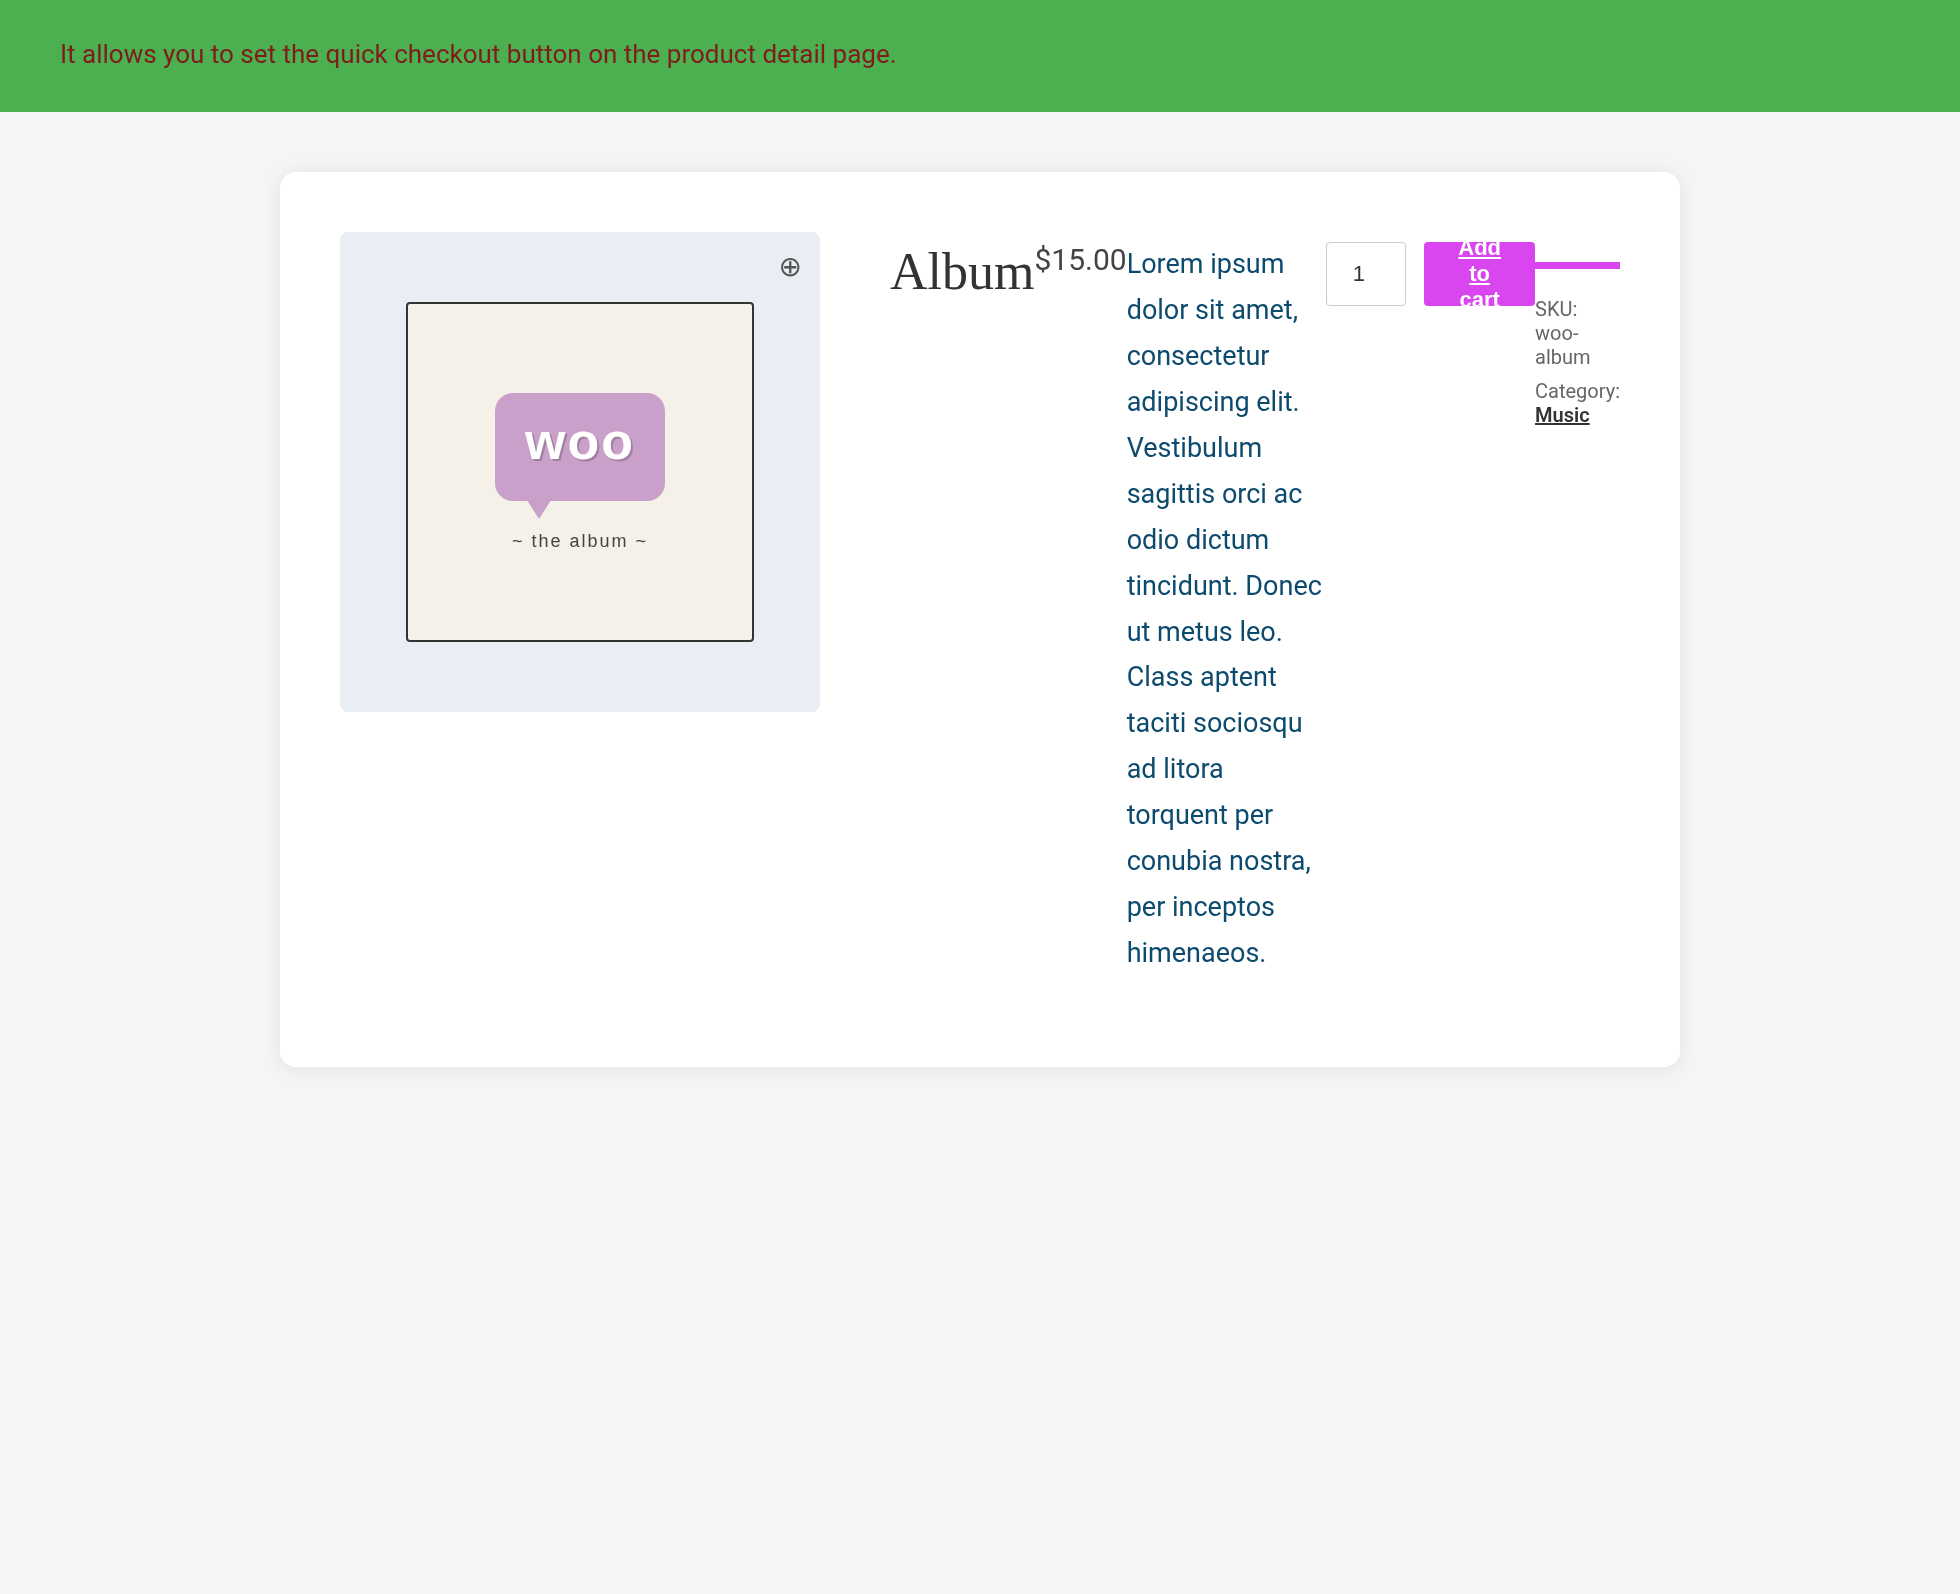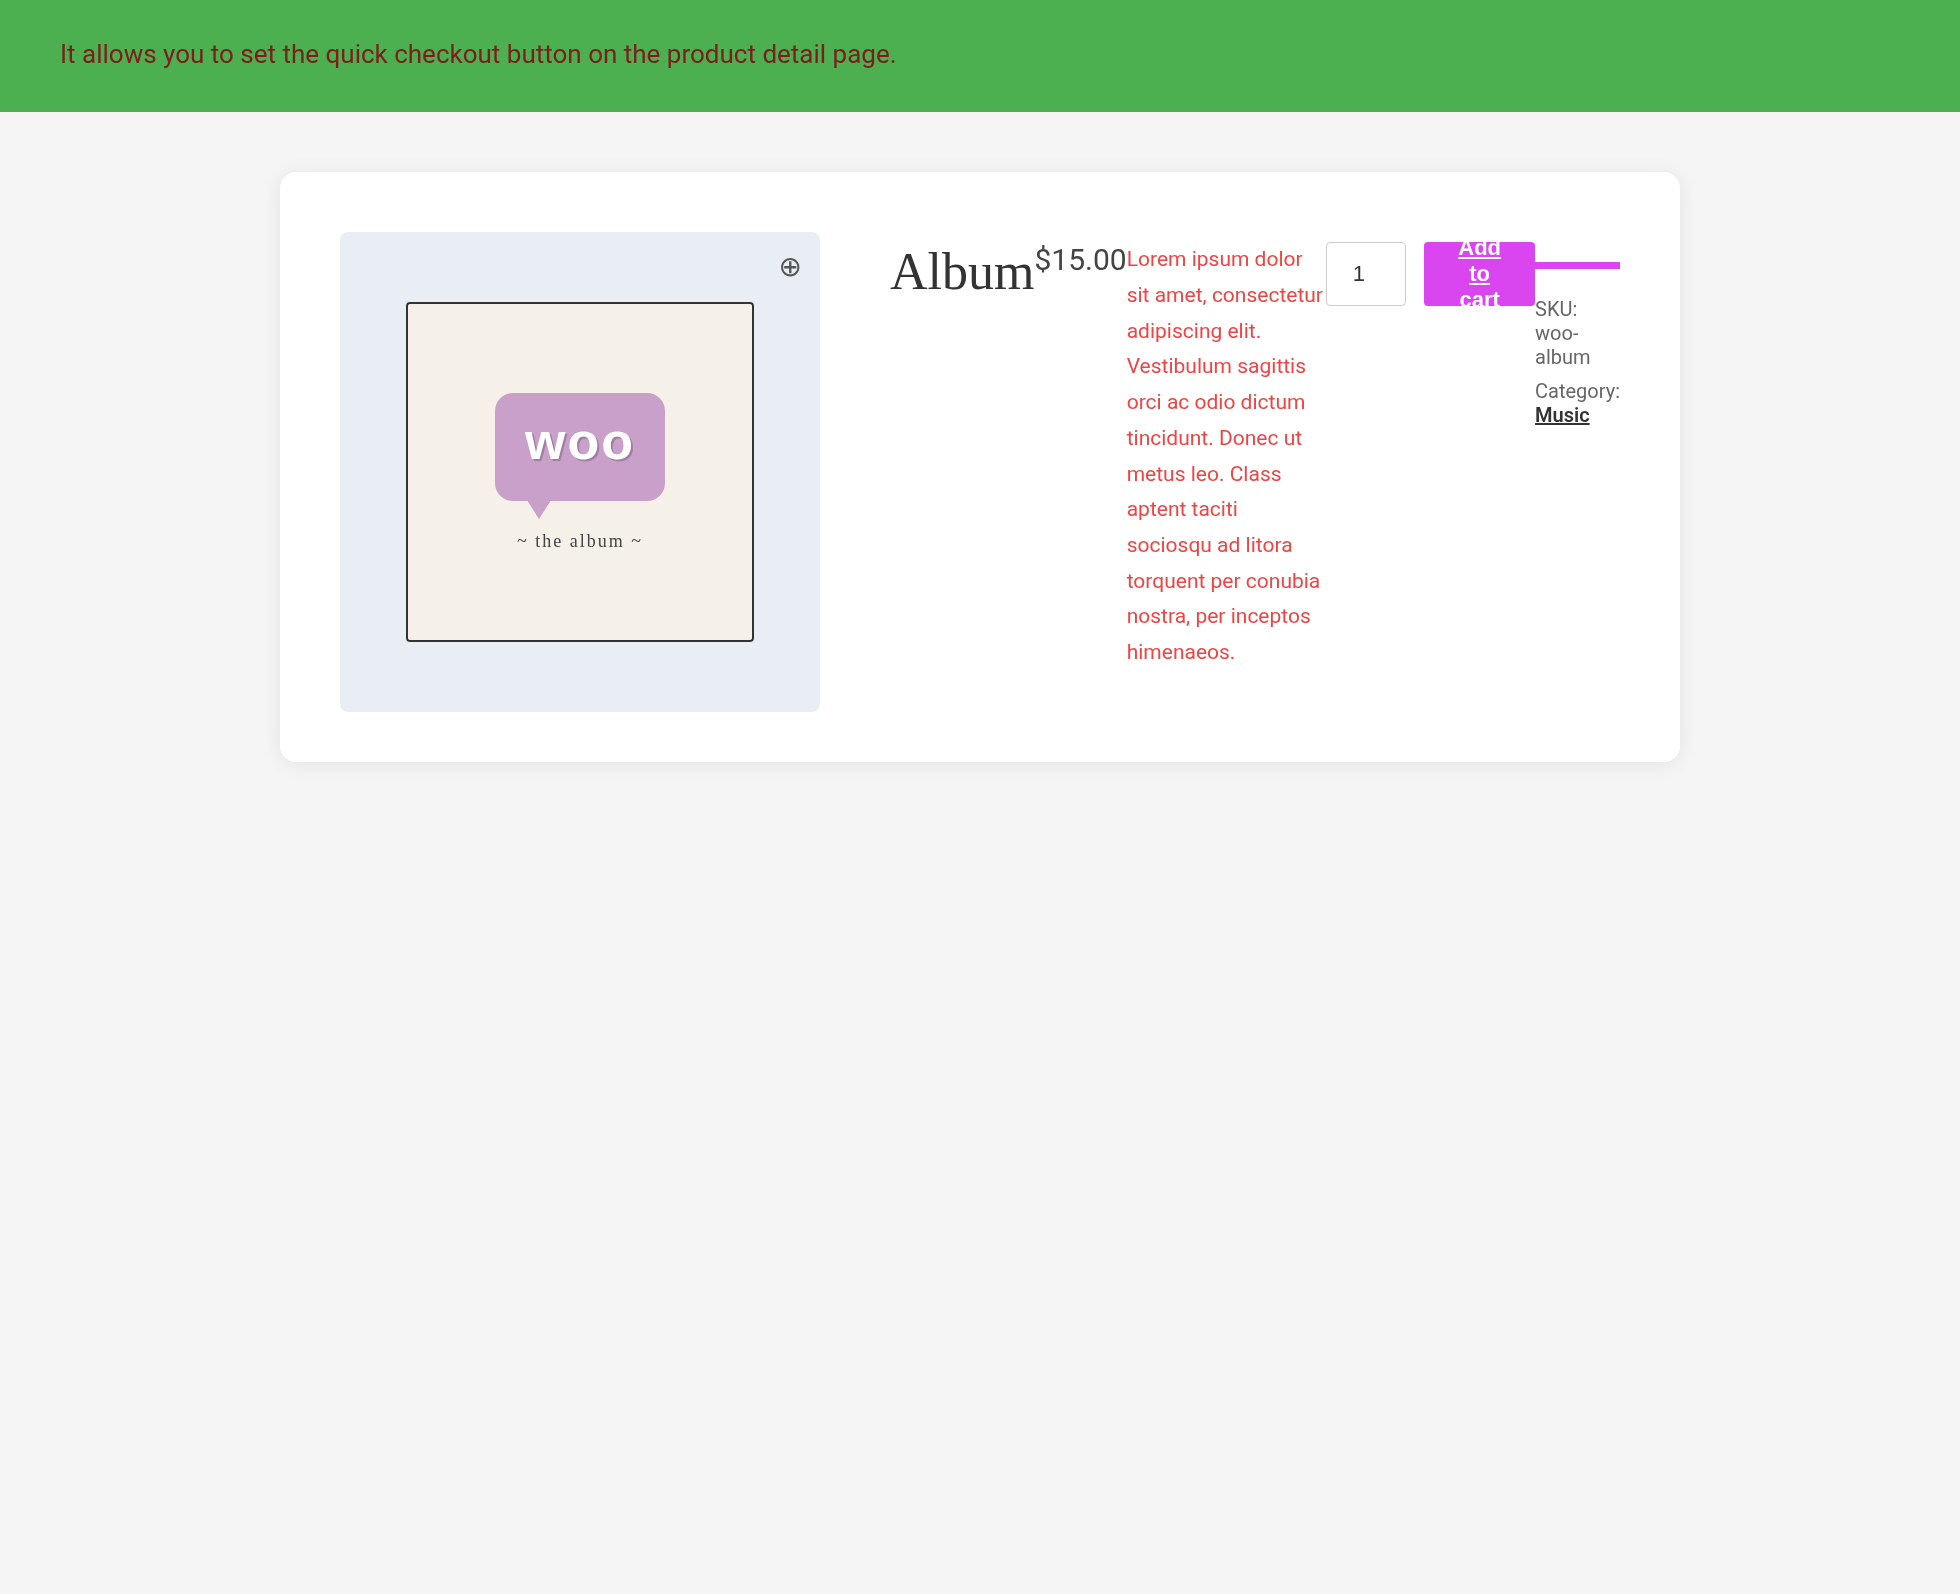--- a/index.html
+++ b/index.html
@@ -107,21 +107,21 @@
     .woo-text {
       font-size: 52px;
       font-weight: 900;
       color: #fff;
       font-family: 'Comic Sans MS', cursive, sans-serif;
       letter-spacing: 2px;
       text-shadow: 2px 2px 0 rgba(0,0,0,0.2);
     }
 
     .album-label {
-      font-family: Liberation Serif, serif;
+      font-family: Liberation Sans, sans-serif;
       font-size: 18px;
       color: #444;
       margin-top: 20px;
       letter-spacing: 2px;
     }
 
     .product-details {
       flex: 1;
       display: flex;
       justify-content: flex-start;
@@ -137,22 +137,22 @@
     }
 
     .product-price {
       font-size: 30px;
       color: #444;
       margin-bottom: 30px;
       font-weight: 400;
     }
 
     .product-description {
-      font-size: 21px;
-      color: #ef4444;
+      font-size: 27px;
+      color: #0c4a6e;
       line-height: 1.7;
       margin-bottom: 40px;
       max-width: 700px;
     }
 
     .add-to-cart-row {
       display: flex;
       align-items: center;
       gap: 18px;
       margin-bottom: 36px;

